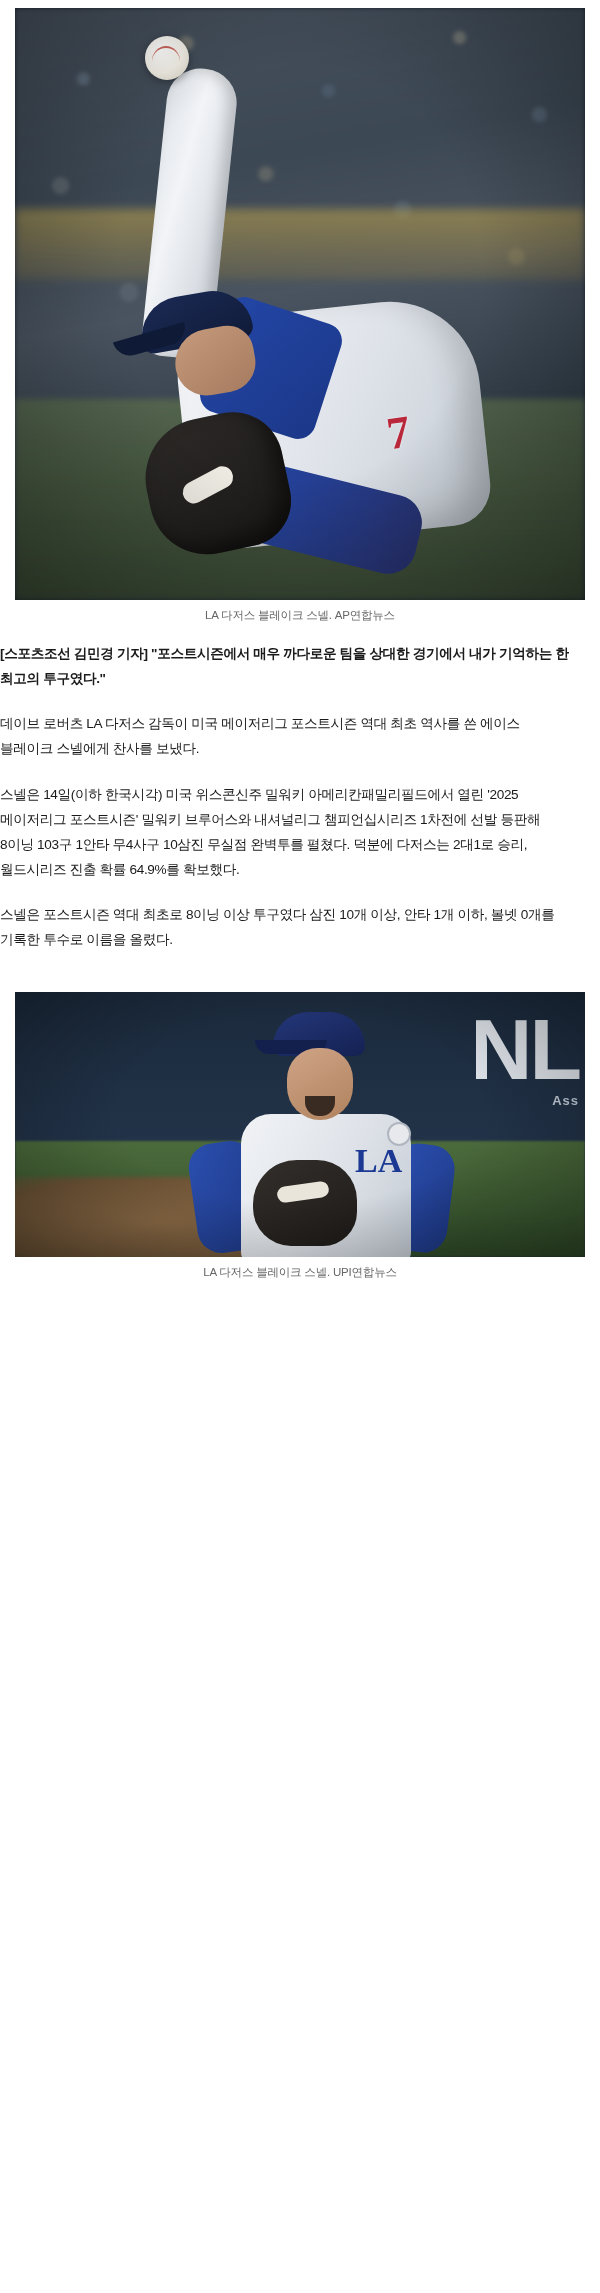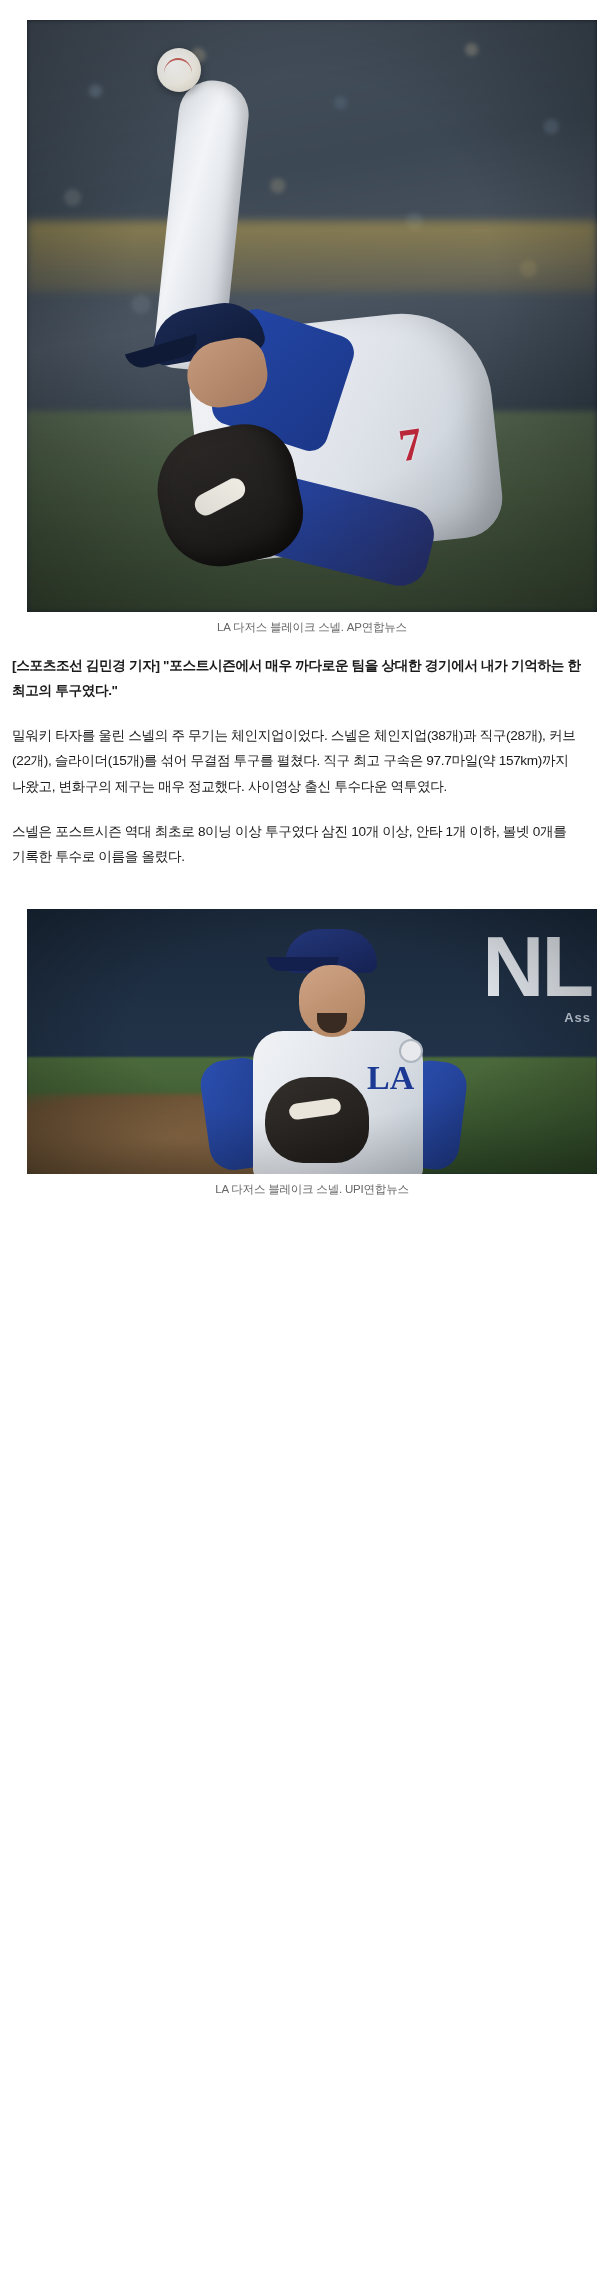--- a/index.html
+++ b/index.html
@@ -9,21 +9,21 @@
   }
   body {
     width: 600px;
     font-family: "Liberation Sans", sans-serif;
     color: #111111;
     -webkit-font-smoothing: antialiased;
   }
   .article {
     width: 553px;
     box-sizing: border-box;
-    padding: 12px;
+    padding: 0;
   }
 
   
   .figure {
     width: 600px;
     margin: 0;
   }
   .figure.top {
     padding-top: 8px;
   }
@@ -357,21 +357,22 @@
       <div class="face"></div>
       <div class="forearm"></div>
       <div class="glove"></div>
       <div class="vignette"></div>
     </div>
     <figcaption class="caption">LA 다저스 블레이크 스넬. AP연합뉴스</figcaption>
   </figure>
 
   <div class="body-text">
     <p class="para lead">[스포츠조선 김민경 기자] "포스트시즌에서 매우 까다로운 팀을 상대한 경기에서 내가 기억하는 한 최고의 투구였다."</p>
-    <p class="para">밀워키 타자를 울린 스넬의 주 무기는 체인지업이었다. 스넬은 체인지업(38개)과 직구(28개), 커브(22개), 슬라이더(15개)를 섞어 무결점 투구를 펼쳤다. 직구 최고 구속은 97.7마일(약 157km)까지 나왔고, 변화구의 제구는 매우 정교했다. 사이영상 출신 투수다운 역투였다.</p>
+    <p class="para">데이브 로버츠 LA 다저스 감독이 미국 메이저리그 포스트시즌 역대 최초 역사를 쓴 에이스 블레이크 스넬에게 찬사를 보냈다.</p>
+    <p class="para">스넬은 14일(이하 한국시각) 미국 위스콘신주 밀워키 아메리칸패밀리필드에서 열린 '2025 메이저리그 포스트시즌' 밀워키 브루어스와 내셔널리그 챔피언십시리즈 1차전에 선발 등판해 8이닝 103구 1안타 무4사구 10삼진 무실점 완벽투를 펼쳤다. 덕분에 다저스는 2대1로 승리, 월드시리즈 진출 확률 64.9%를 확보했다.</p>
     <p class="para">스넬은 포스트시즌 역대 최초로 8이닝 이상 투구였다 삼진 10개 이상, 안타 1개 이하, 볼넷 0개를 기록한 투수로 이름을 올렸다.</p>
   </div>
 
   <div class="spacer-bottom"></div>
 
   <figure class="figure bottom-fig">
     <div class="photo bottom">
       <div class="b-bg"></div>
       <div class="b-wall"></div>
       <div class="b-nl">

